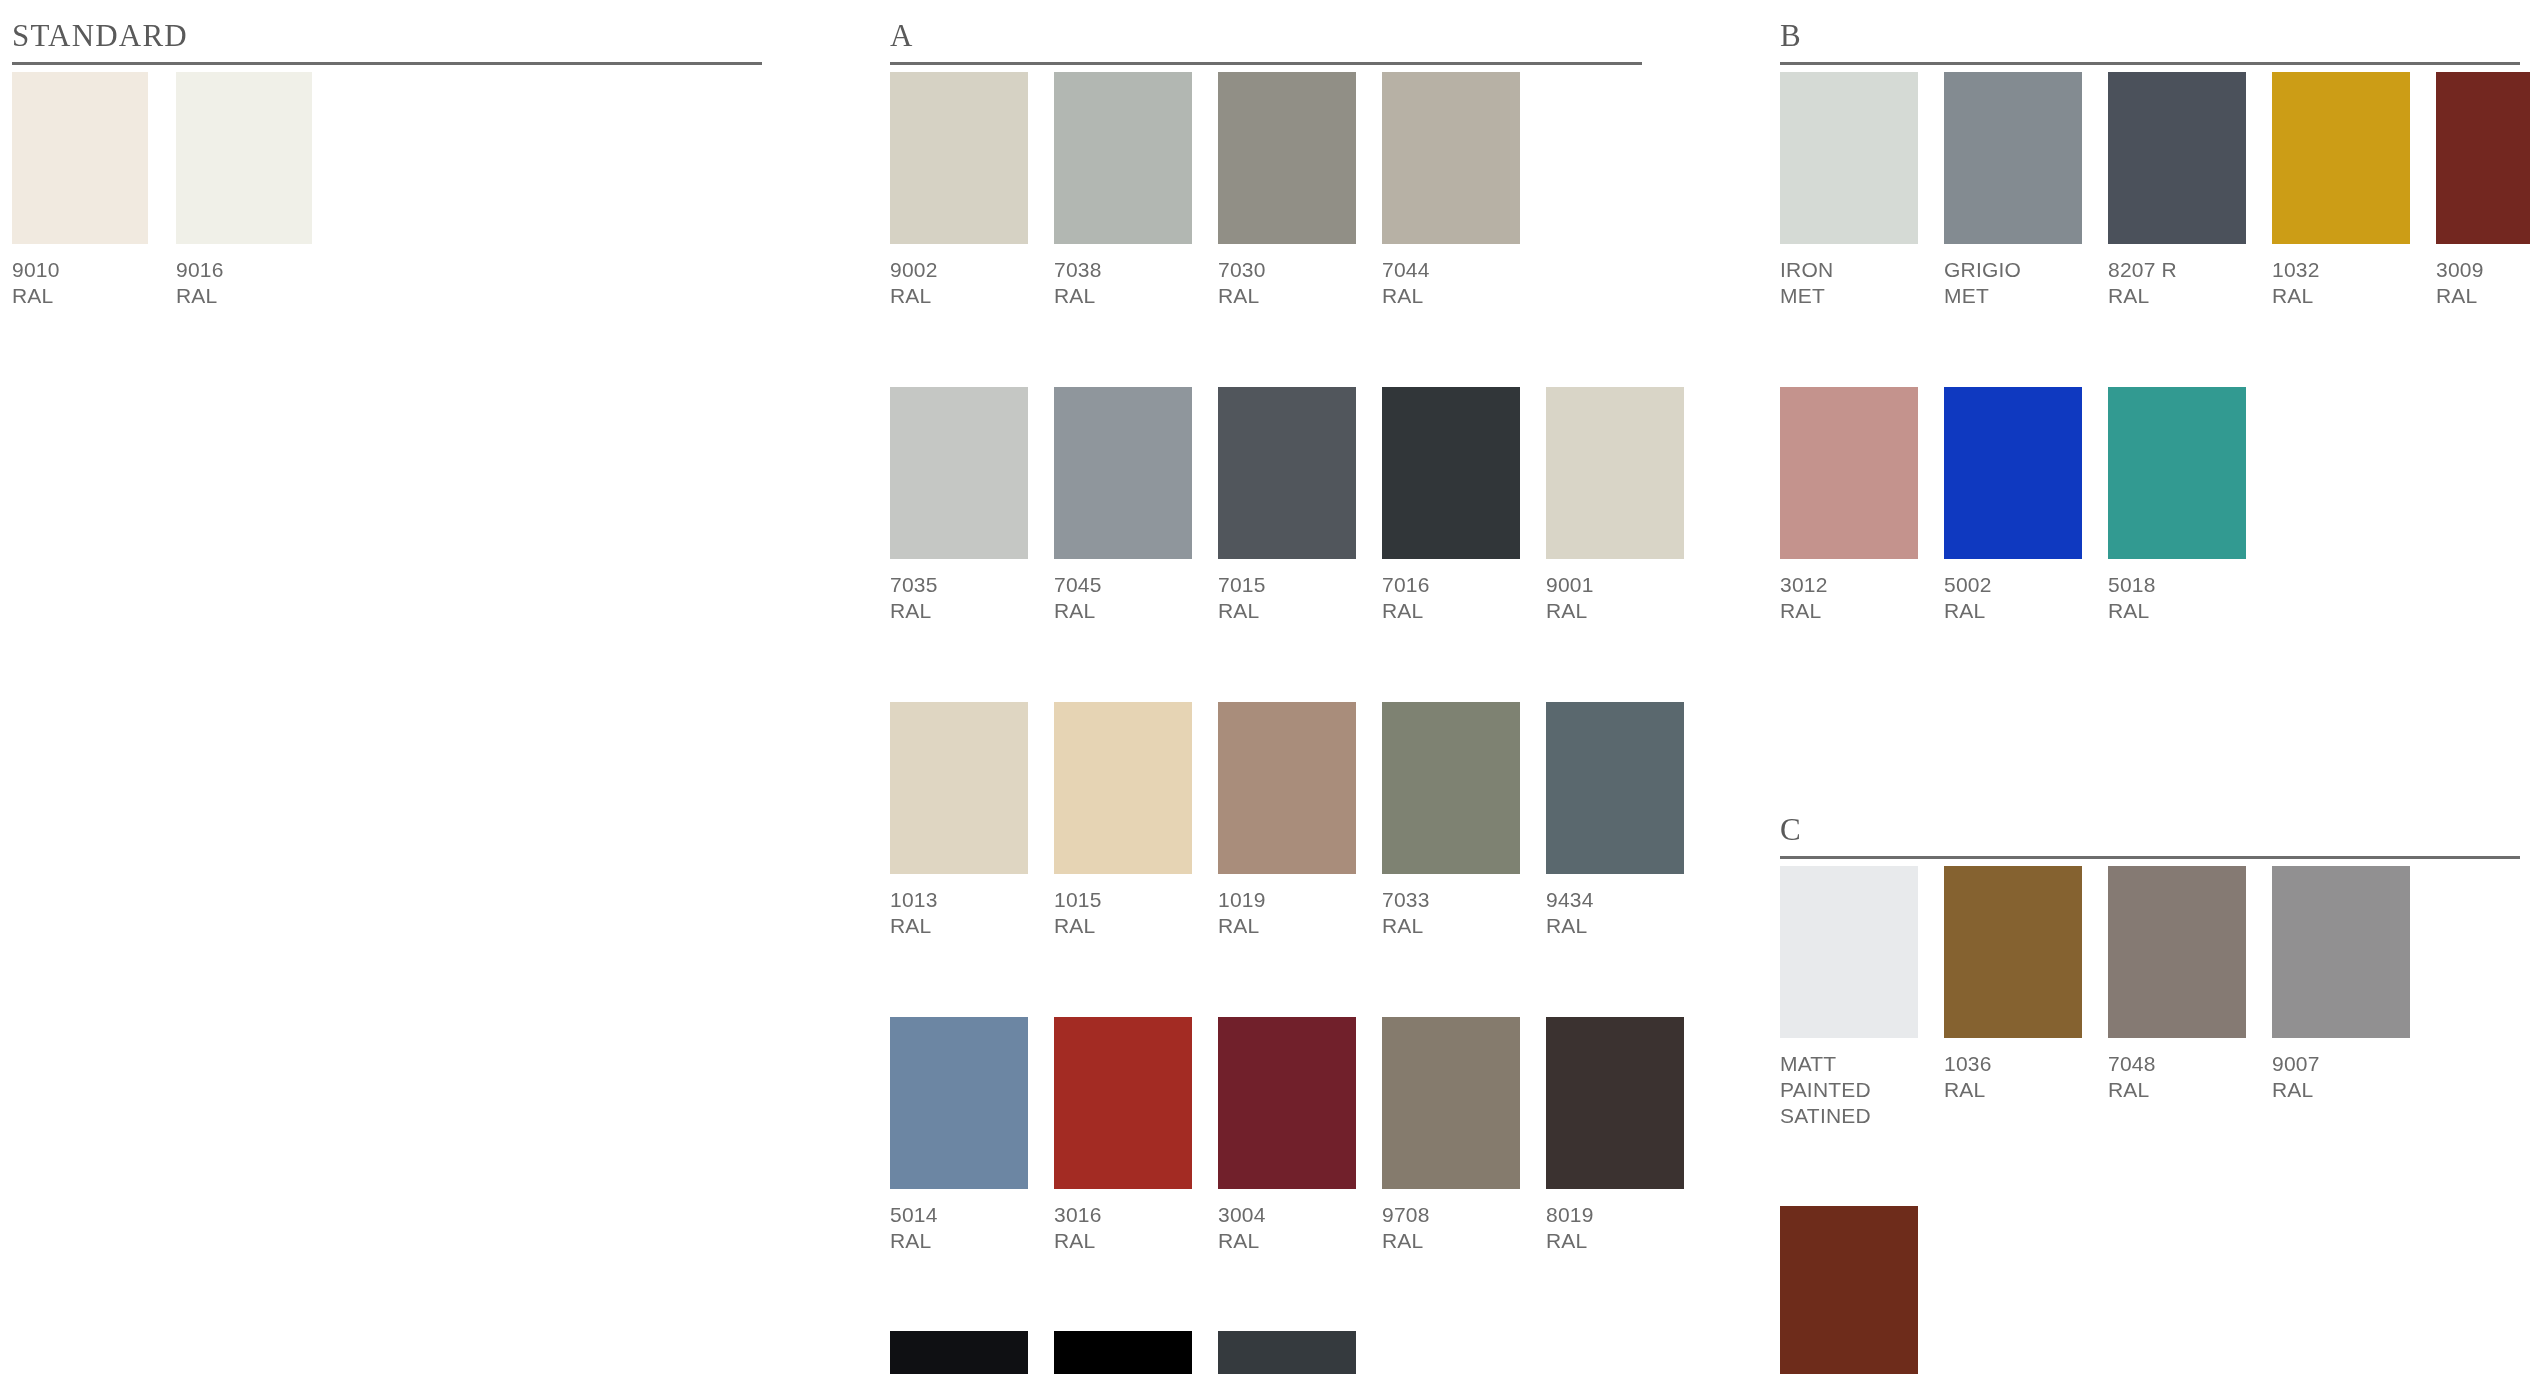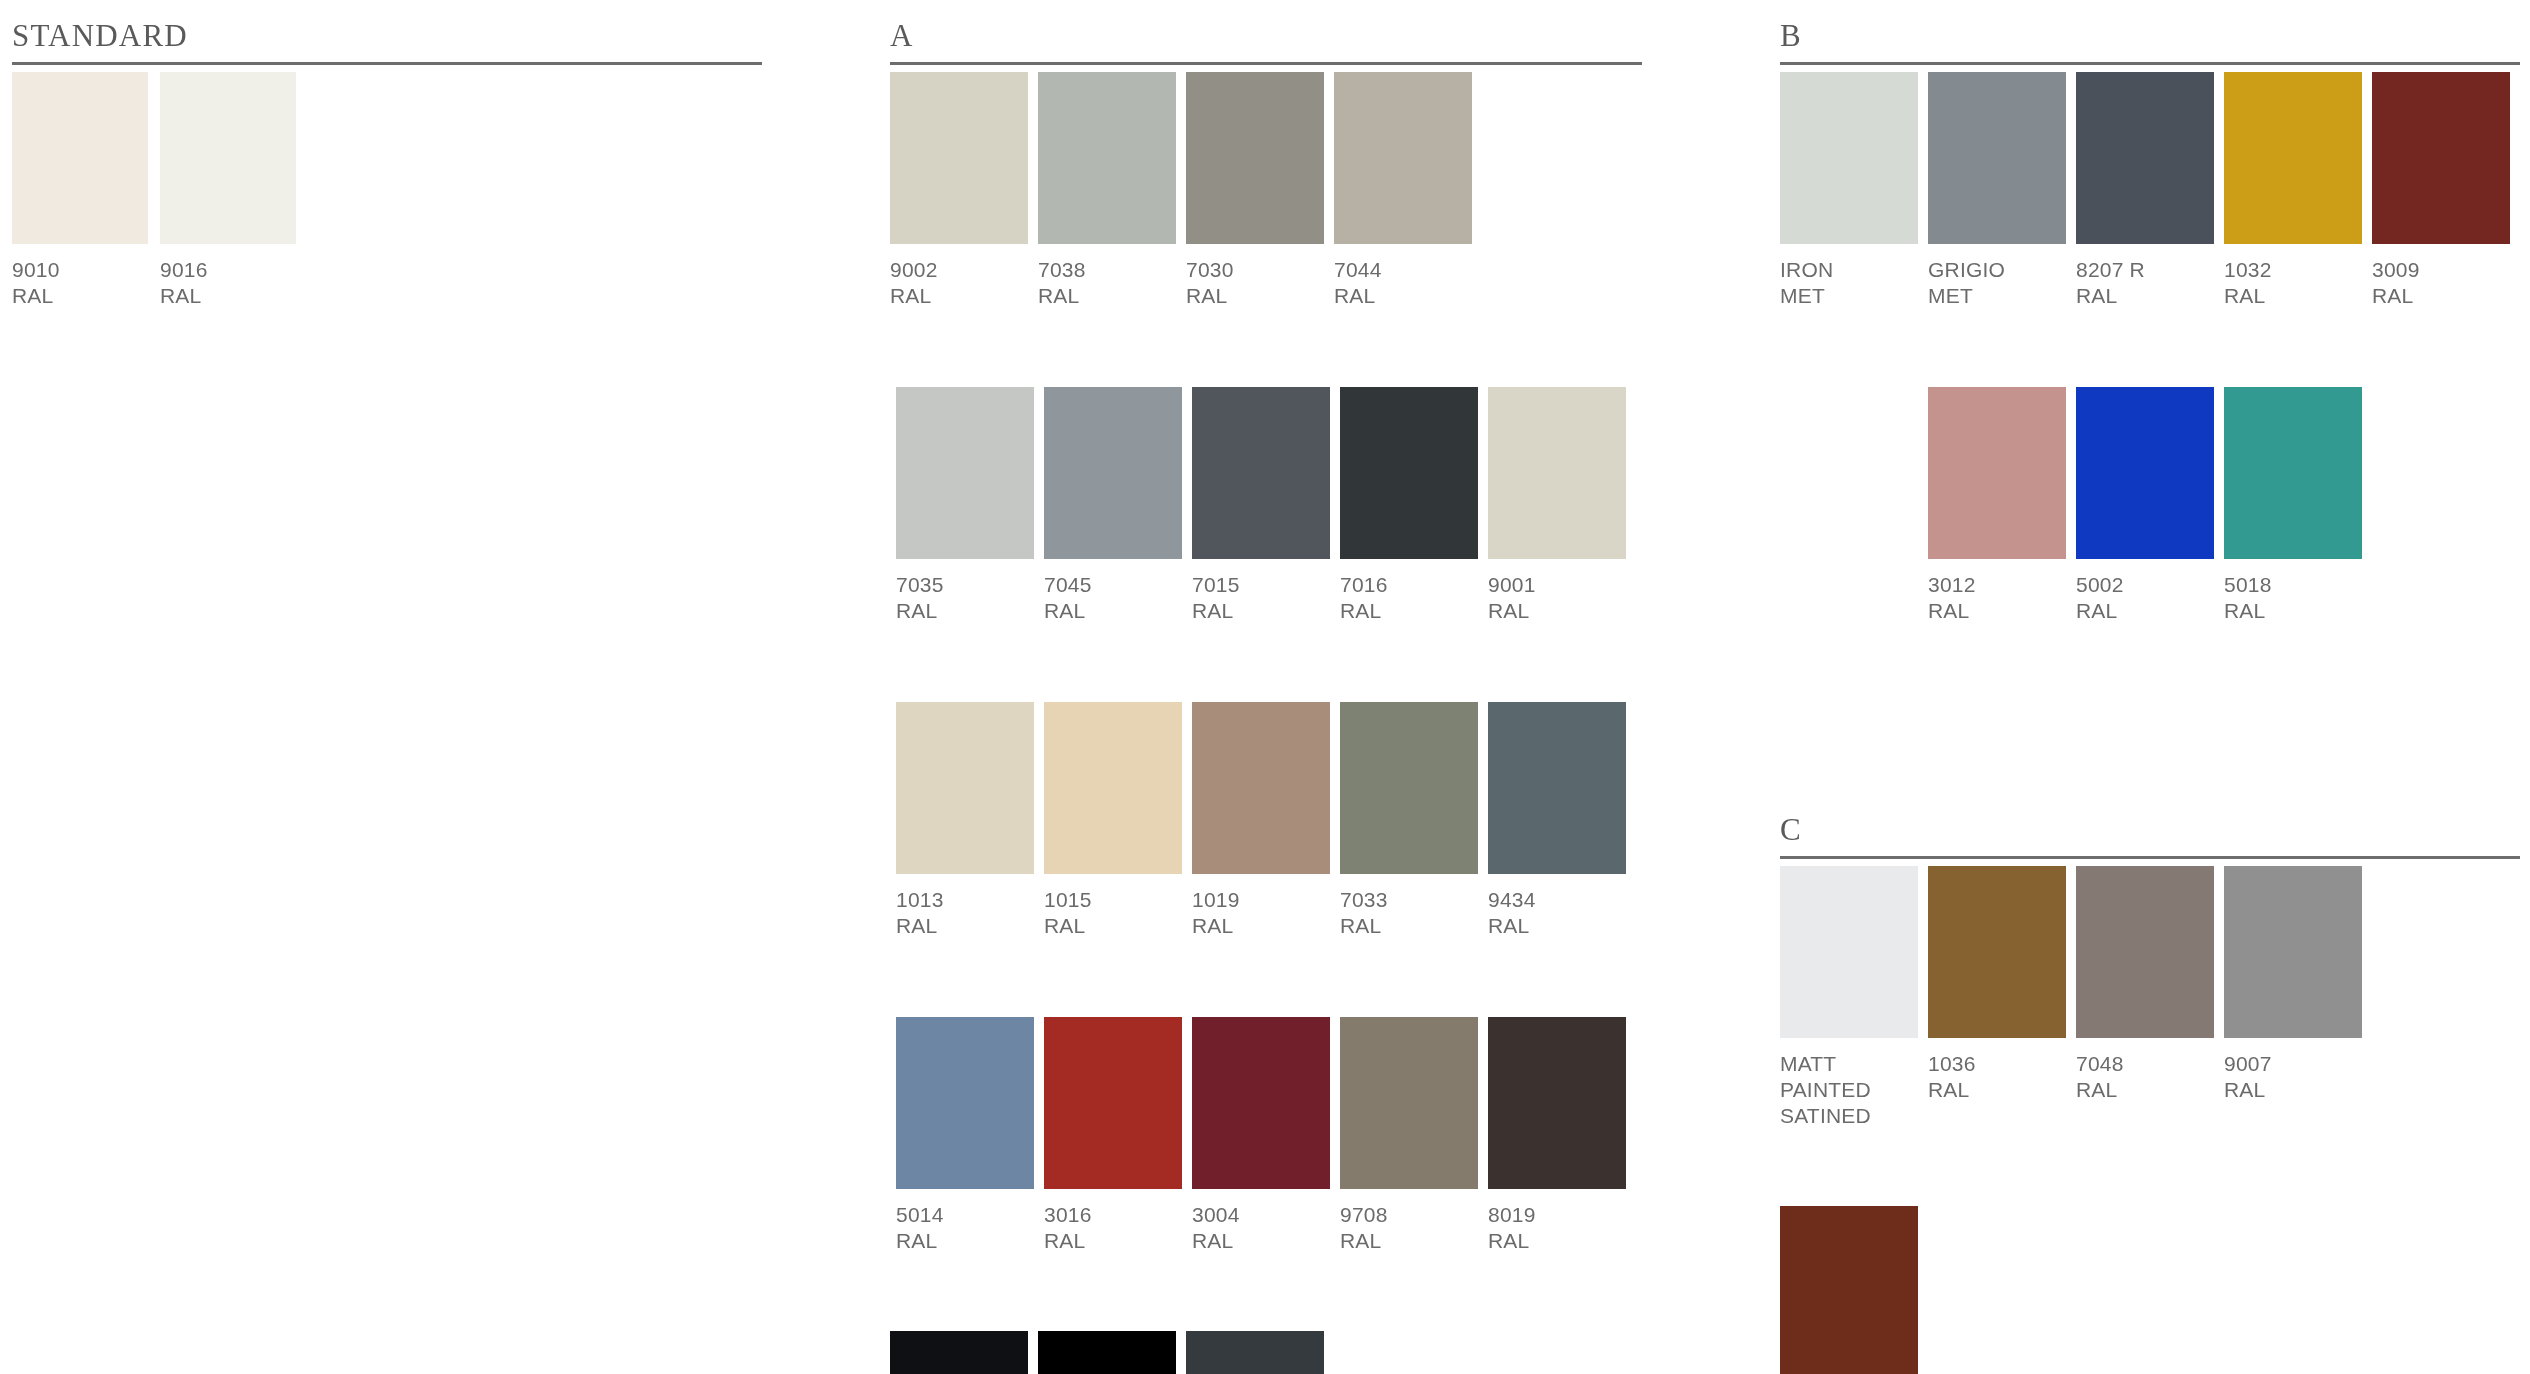--- a/index.html
+++ b/index.html
@@ -49,20 +49,21 @@
     right: 0;
     top: 62px;
     height: 3px;
     background: #6d6d6d;
   }
 
   
   .swatch-row {
     display: flex;
     align-items: flex-start;
+    gap: 16px;
   }
   .swatch-cell {
     width: 138px;
     margin-right: 10px;
     flex: 0 0 auto;
   }
   .swatch-chip {
     width: 138px;
     height: 172px;
     display: block;
@@ -80,21 +81,21 @@
     color: #6b6b6b;
     letter-spacing: 0.2px;
     white-space: pre-line;
   }
 
   
   .col-standard .swatch-chip { width: 136px; height: 172px; }
   .col-standard .swatch-cell { width: 136px; margin-right: 12px; }
 
   
-  .row-gap-1 { margin-top: 78px; justify-content: center; }
+  .row-gap-1 { margin-top: 78px; }
   .row-gap-2 { margin-top: 77px; }
 
   .block-gap-c { margin-top: 170px; }
 </style>
 </head>
 <body>
 
 <div class="page">
 
   <div class="column col-standard">

